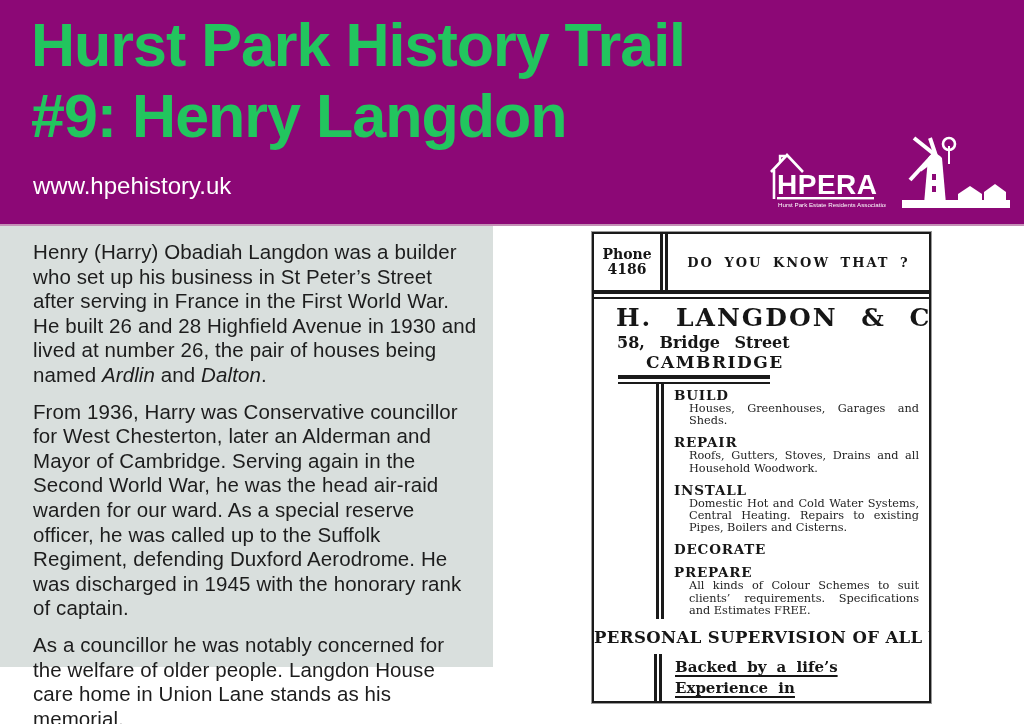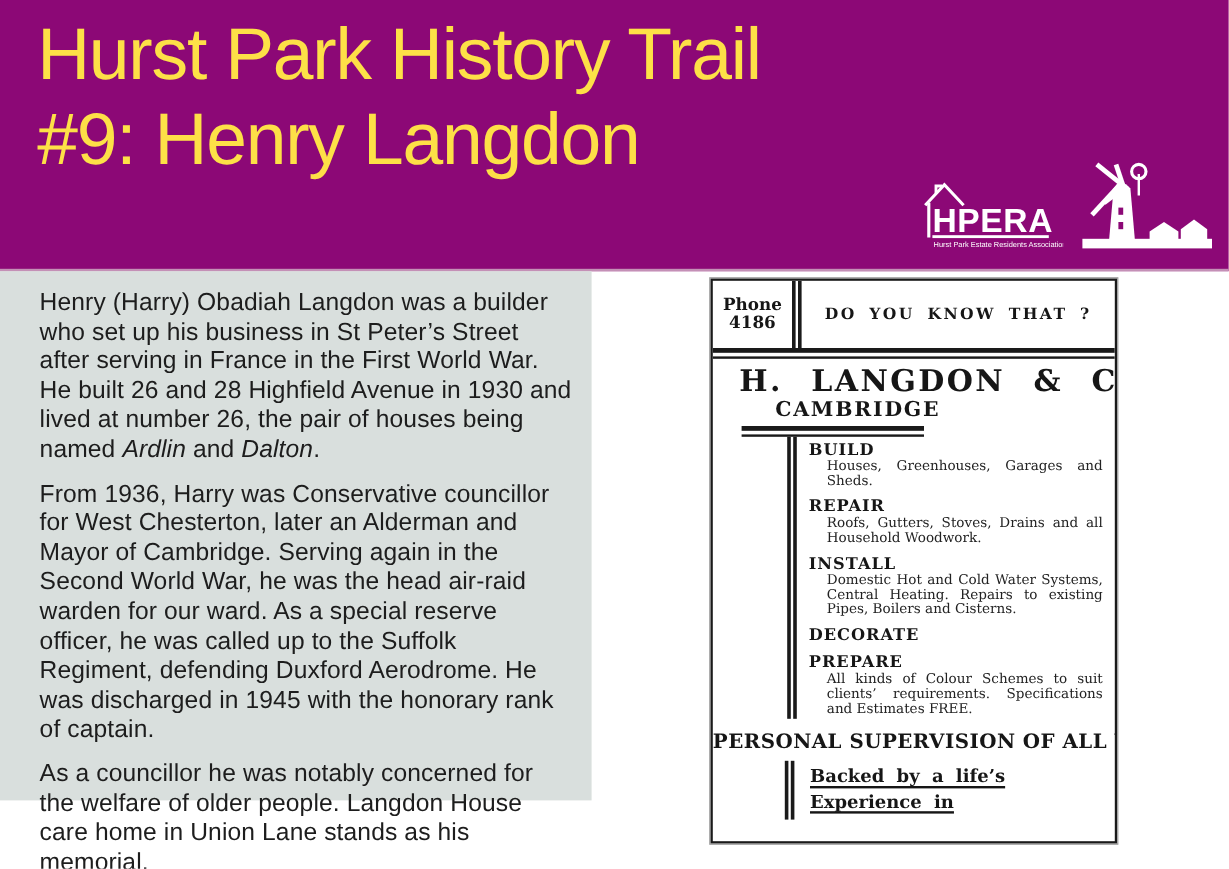--- a/index.html
+++ b/index.html
@@ -14,22 +14,22 @@
 
   
   .masthead {
     position: absolute; left: 0; top: 0; width: 1024px; height: 226px;
     background: #8C0876;
     border-bottom: 2px solid #c490b6;
     color: #ffffff;
   }
   .masthead h1 {
     position: absolute; left: 31px; top: 10px;
-    font-size: 61px; line-height: 71px; font-weight: normal;
-    letter-spacing: -1px; color: #fde047;
+    font-size: 61px; line-height: 71px; font-weight: bold;
+    letter-spacing: -1px; color: #22c55e;
   }
   .masthead h1 span { display: block; }
   .site-url {
     position: absolute; left: 33px; top: 172px;
     font-size: 24px; font-weight: normal; color: #fff;
   }
   .logo-hpera { position: absolute; right: 138px; bottom: 10px; }
   .logo-windmill { position: absolute; right: 12px; bottom: 10px; }
 
   
@@ -119,20 +119,21 @@
 </head>
 <body>
 
 <div class="poster">
 
   <header class="masthead">
     <h1>
       <span>Hurst Park History Trail</span>
       <span>#9: Henry Langdon</span>
     </h1>
+    <div class="site-url">www.hpehistory.uk</div>
 
     <div class="logo-hpera">
       <svg width="122" height="60" viewBox="0 0 122 60">
         <path d="M7 22 L23 5 L39 22" fill="none" stroke="#fff" stroke-width="2.6"></path>
         <path d="M10 20 L10 49" fill="none" stroke="#fff" stroke-width="2.6"></path>
         <path d="M16 12 L16 6 L21 6" fill="none" stroke="#fff" stroke-width="2.4"></path>
         <text x="13" y="44" font-family="Liberation Sans, sans-serif" font-size="28" font-weight="bold" fill="#fff" letter-spacing="0.5">HPERA</text>
         <rect x="13" y="47" width="97" height="2.4" fill="#fff"></rect>
         <text x="14" y="57" font-family="Liberation Sans, sans-serif" font-size="6.2" fill="#fff">Hurst Park Estate Residents Association</text>
       </svg>
@@ -178,20 +179,21 @@
       <div class="phone-cell">
         <span>Phone</span>
         <span>4186</span>
       </div>
       <div class="vsep-top"></div>
       <div class="know-cell">DO YOU KNOW THAT ?</div>
     </div>
     <div class="double-rule"></div>
 
     <div class="company">H. LANGDON &amp; CO.</div>
+    <div class="addr1">58, Bridge Street</div>
     <div class="addr2">CAMBRIDGE</div>
     <div class="double-rule partial-rule"></div>
 
     <div class="services">
       <div class="service">
         <div class="service-name">BUILD</div>
         <div class="service-desc">Houses, Greenhouses, Garages and Sheds.</div>
       </div>
       <div class="service">
         <div class="service-name">REPAIR</div>

